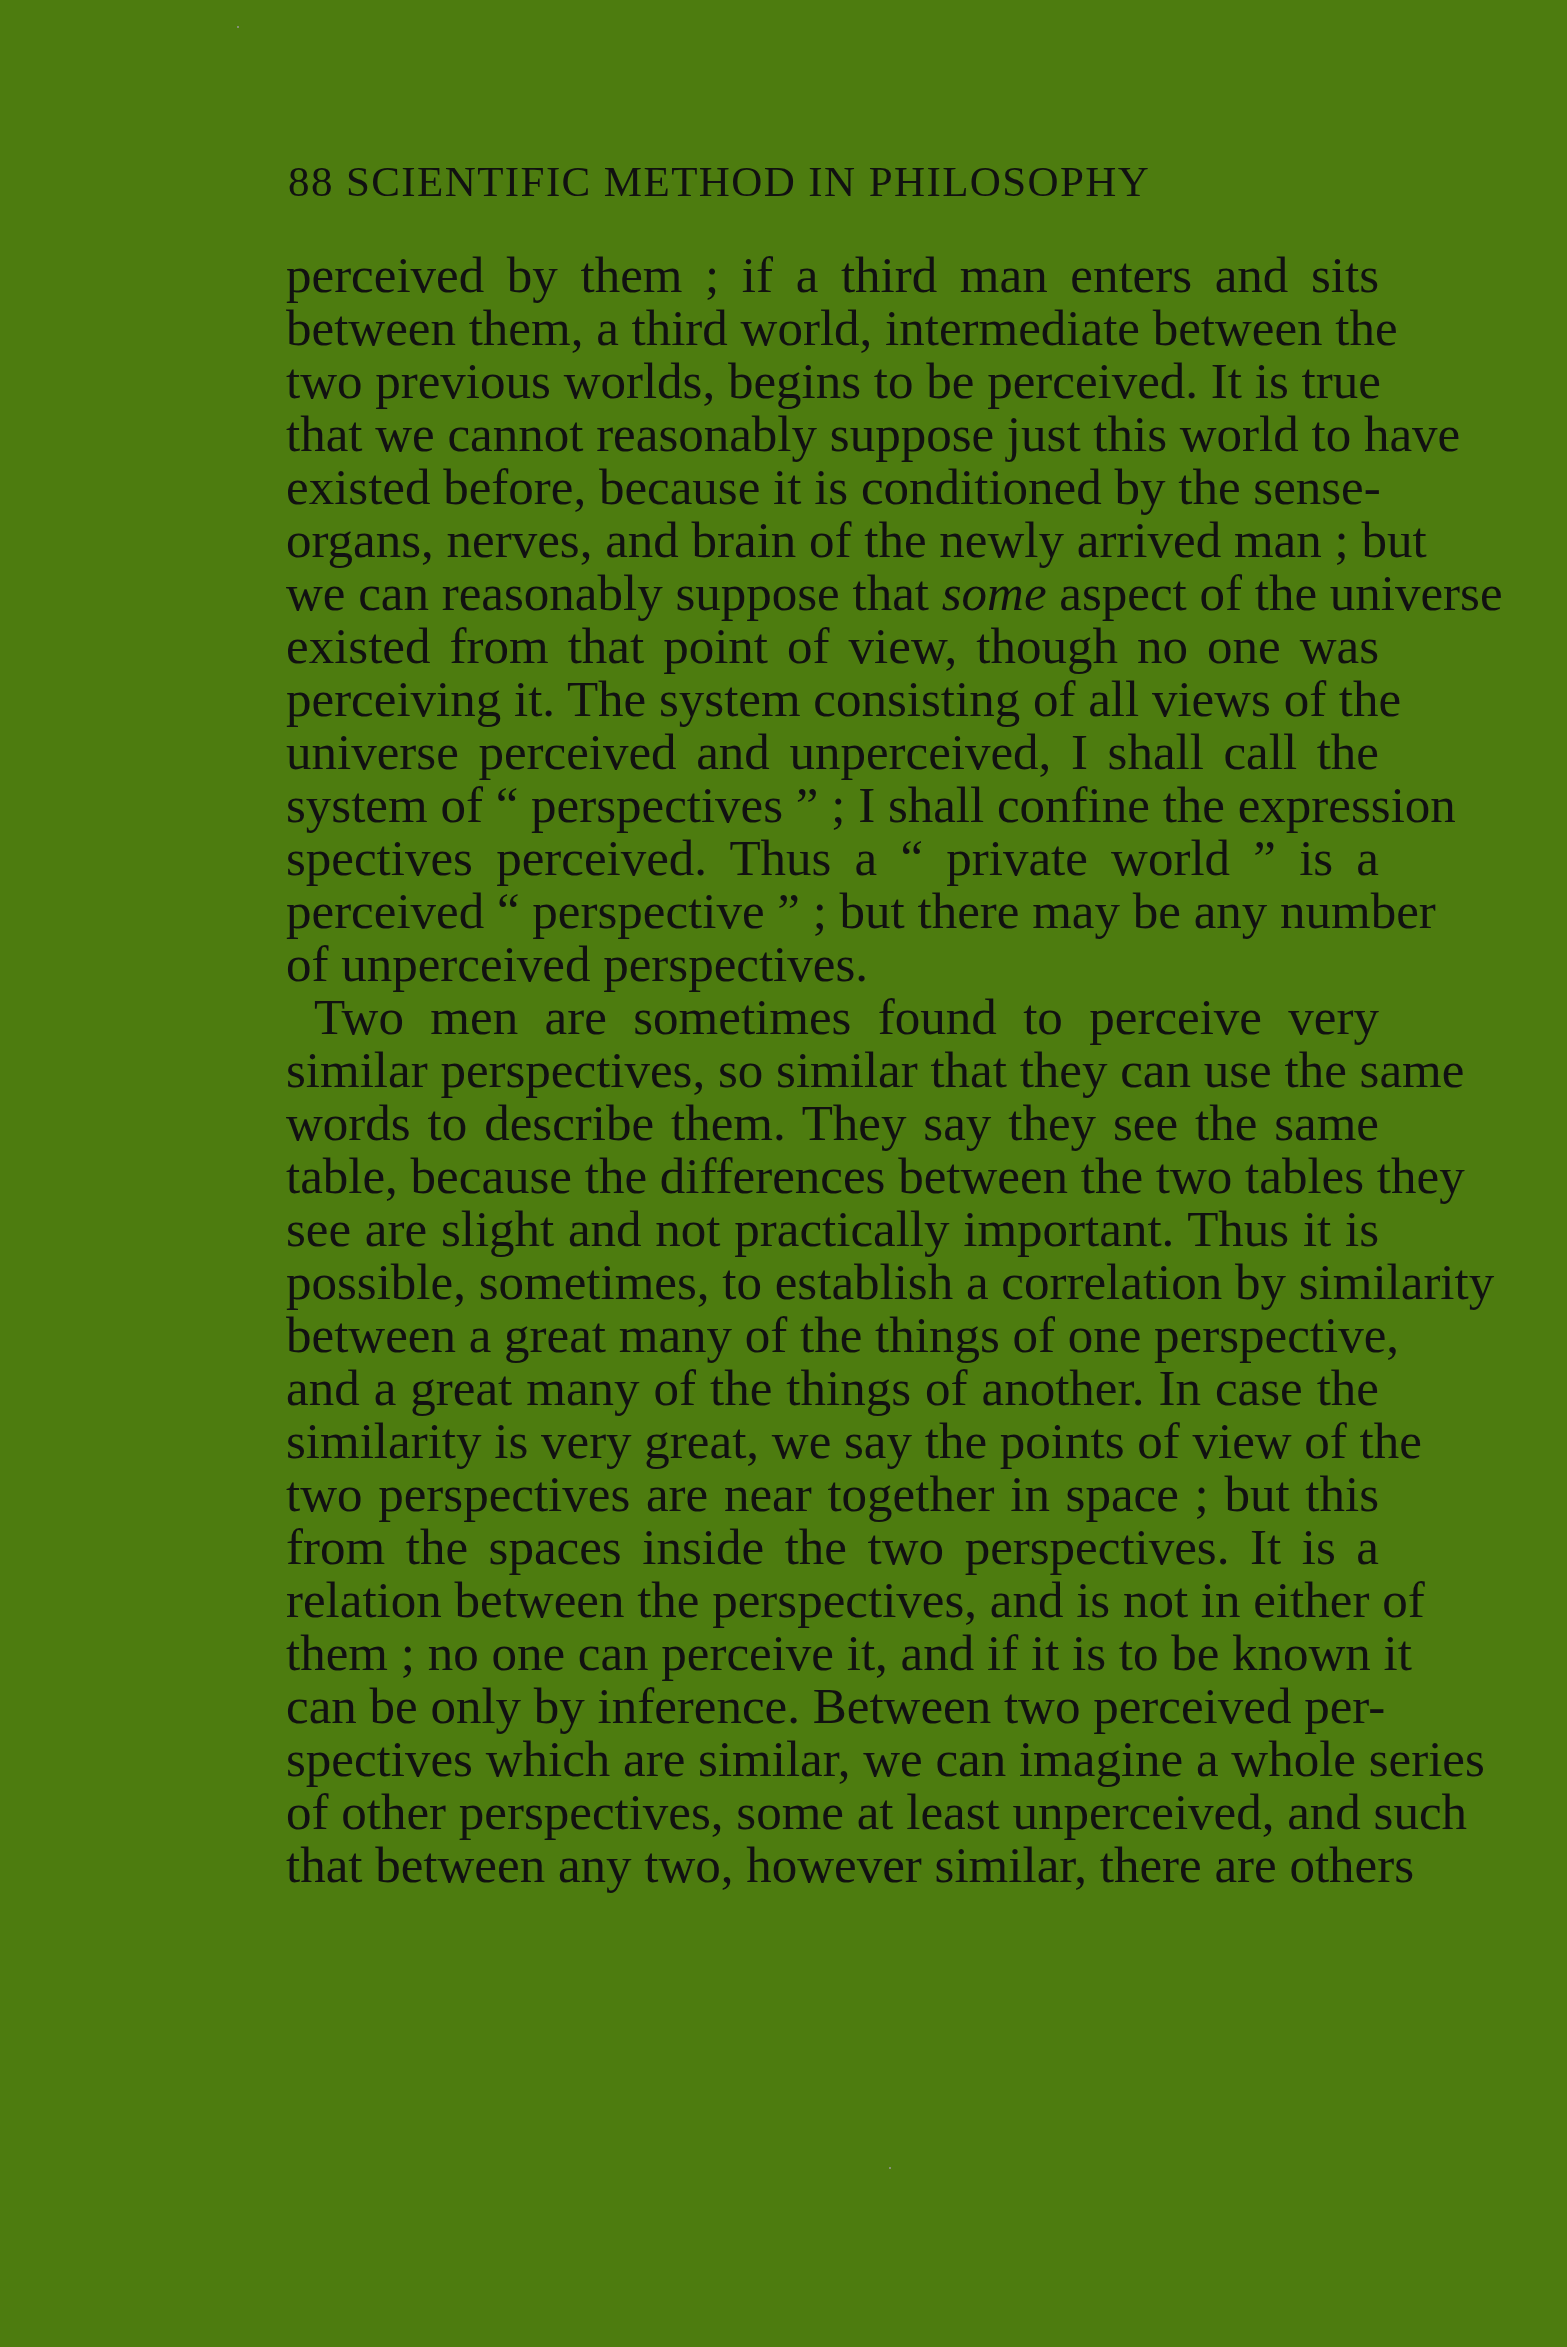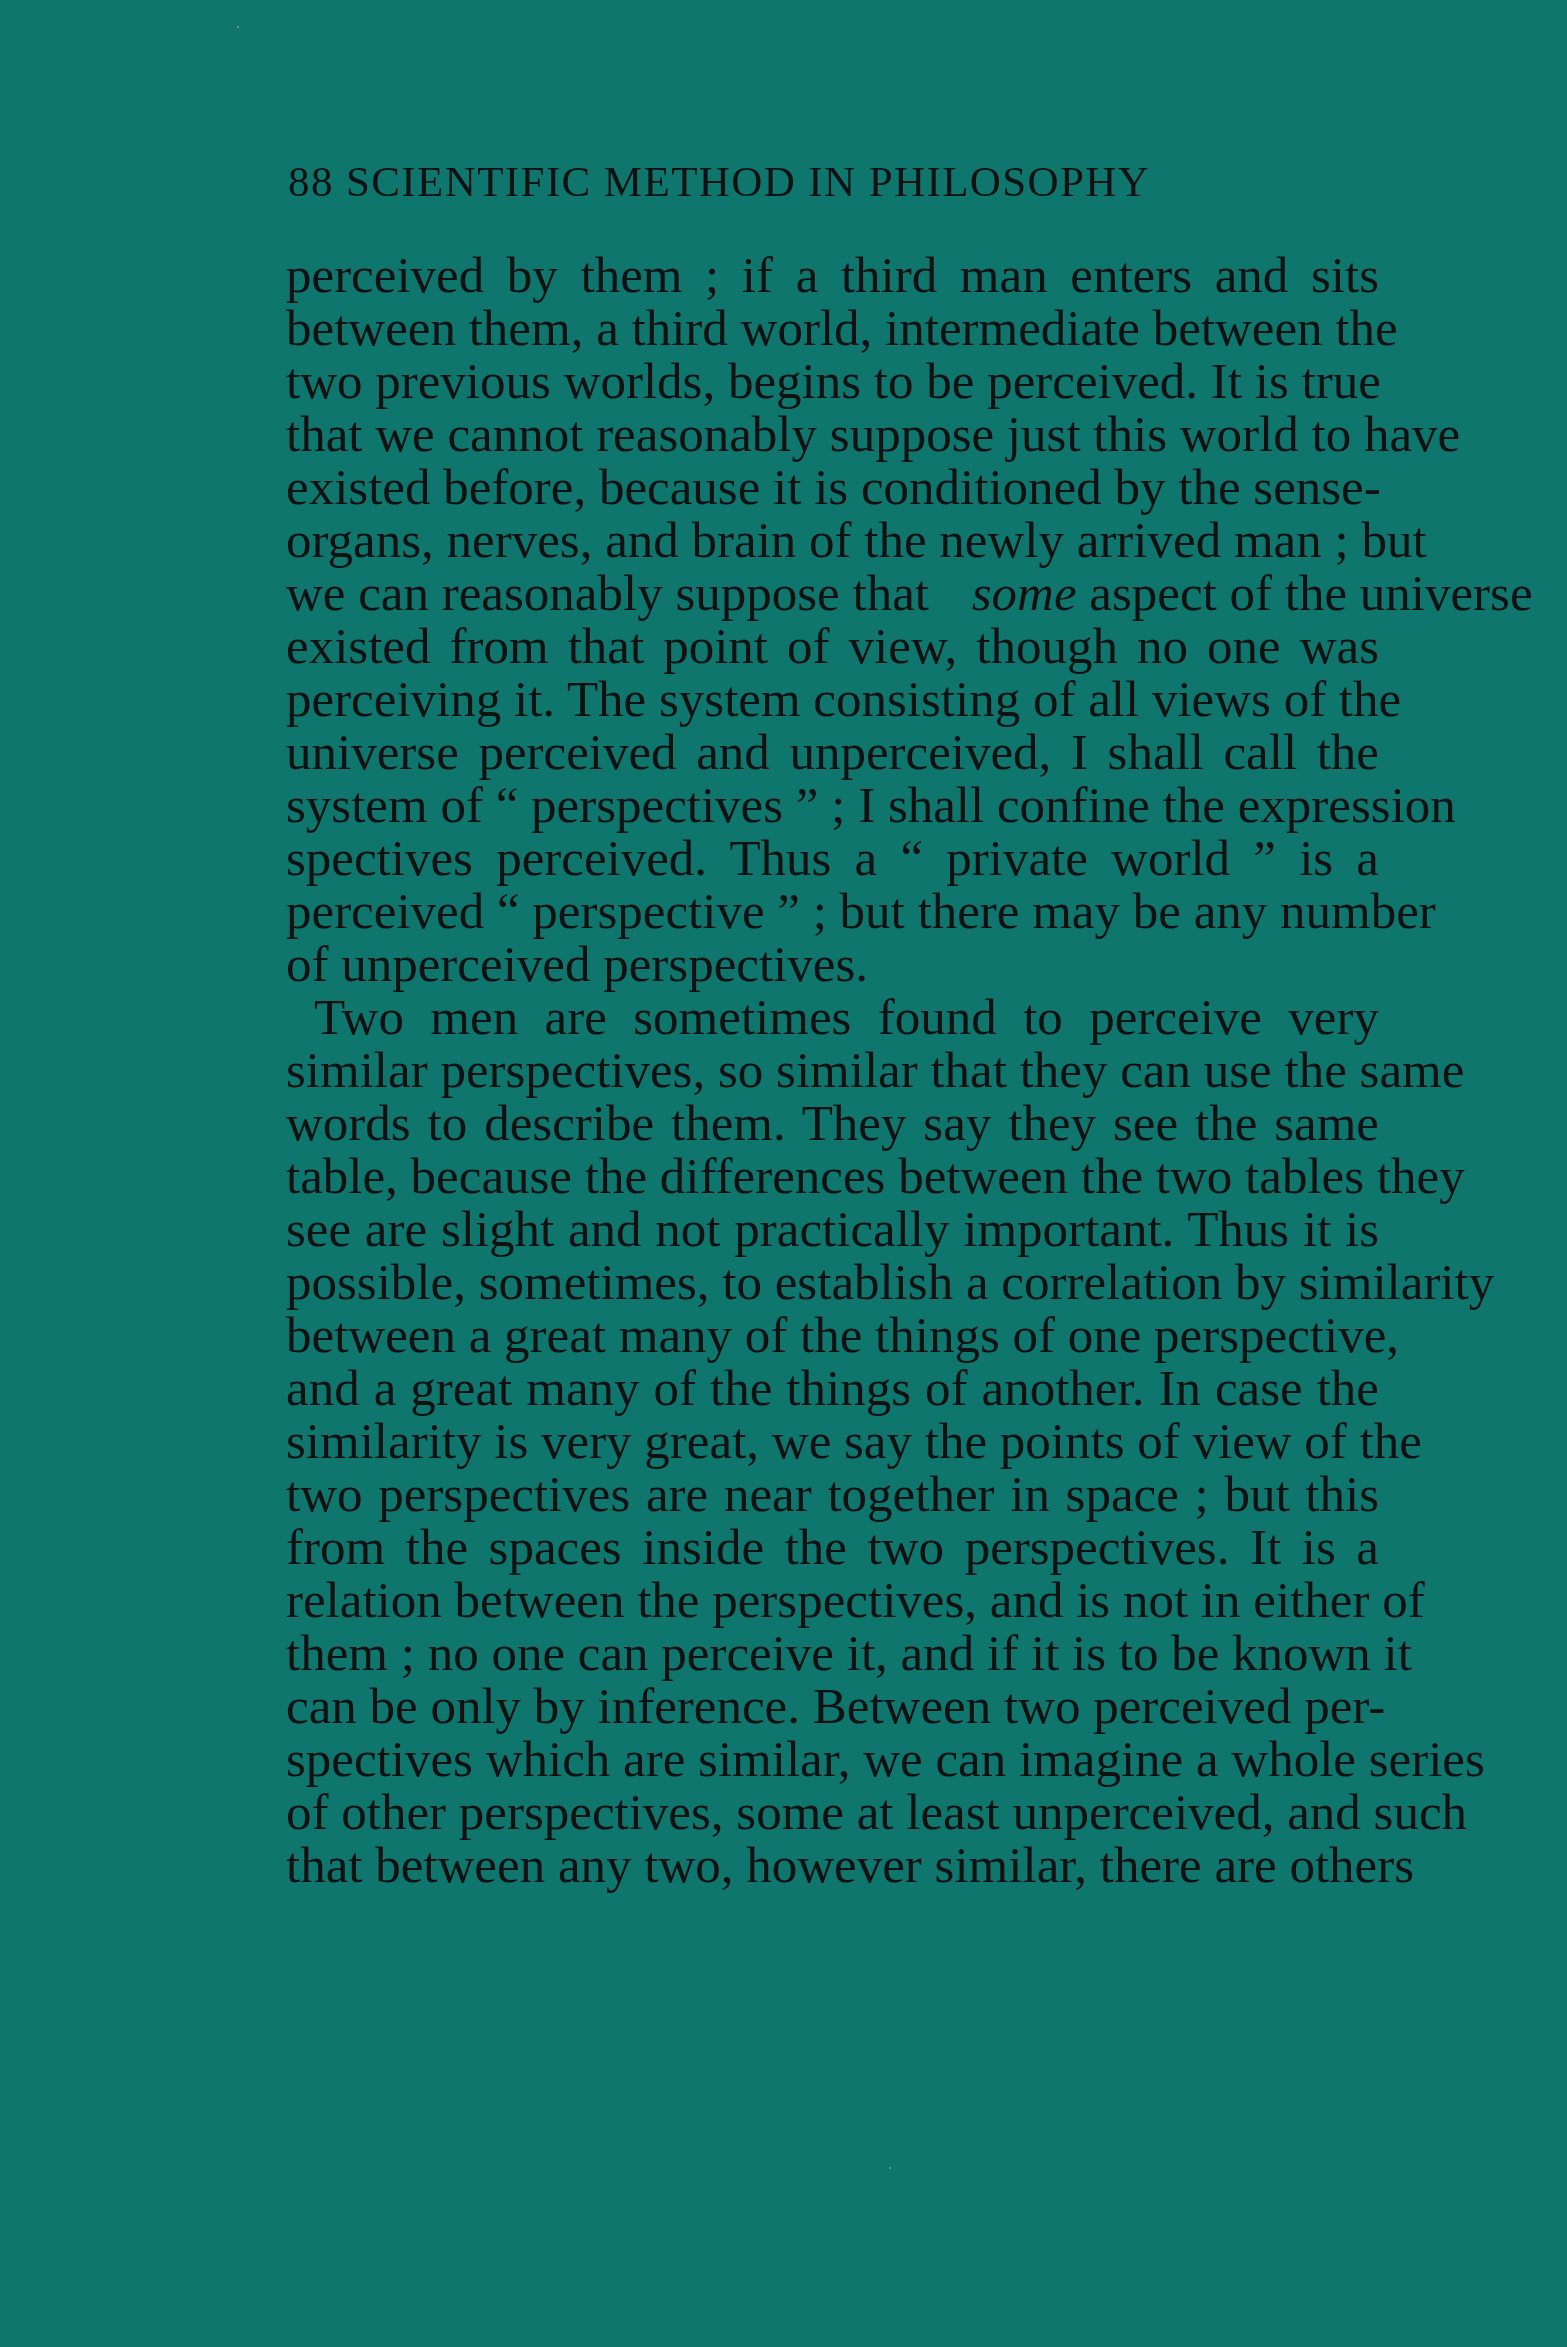--- a/index.html
+++ b/index.html
@@ -1,36 +1,36 @@
 <!DOCTYPE html>
 <html style="font-size:15px"><head>
 <meta charset="utf-8">
 <style>
   html, body { margin: 0; padding: 0; background: #ffffff; }
   body { width: 1568px; height: 2348px; position: relative; overflow: hidden; }
-  .page { position: absolute; left: 0; top: 0; width: 1568px; height: 2348px; background: #0f766e; }
+  .page { position: absolute; left: 0; top: 0; width: 1568px; height: 2348px; background: #4d7c0f; }
   .header {
     position: absolute; left: 288px; top: 156px; width: 1039px;
     font-family: "Liberation Serif", "DejaVu Serif", serif;
     font-size: 43px; line-height: 52px; color: #111;
     letter-spacing: 1.4px; white-space: nowrap;
   }
   .body-text {
     position: absolute; left: 286px; top: 249px; width: 1093px;
     font-family: "Liberation Serif", "DejaVu Serif", serif;
     font-size: 51px; color: #111;
   }
   .line {
     height: 53px; line-height: 53px;
     text-align: justify; text-align-last: justify;
     white-space: nowrap; overflow: visible;
   }
   .line.last { text-align-last: left; }
   .line.indent { padding-left: 28px; }
-  em { font-style: italic; margin-left: 30px; }
+  em { font-style: italic; }
   .speck { position: absolute; background: #999; border-radius: 50%; }
 </style>
 </head>
 <body>
 
 <div class="page">
   <div class="header">
     <span>88</span>
     <span>SCIENTIFIC METHOD IN PHILOSOPHY</span>
   </div>

